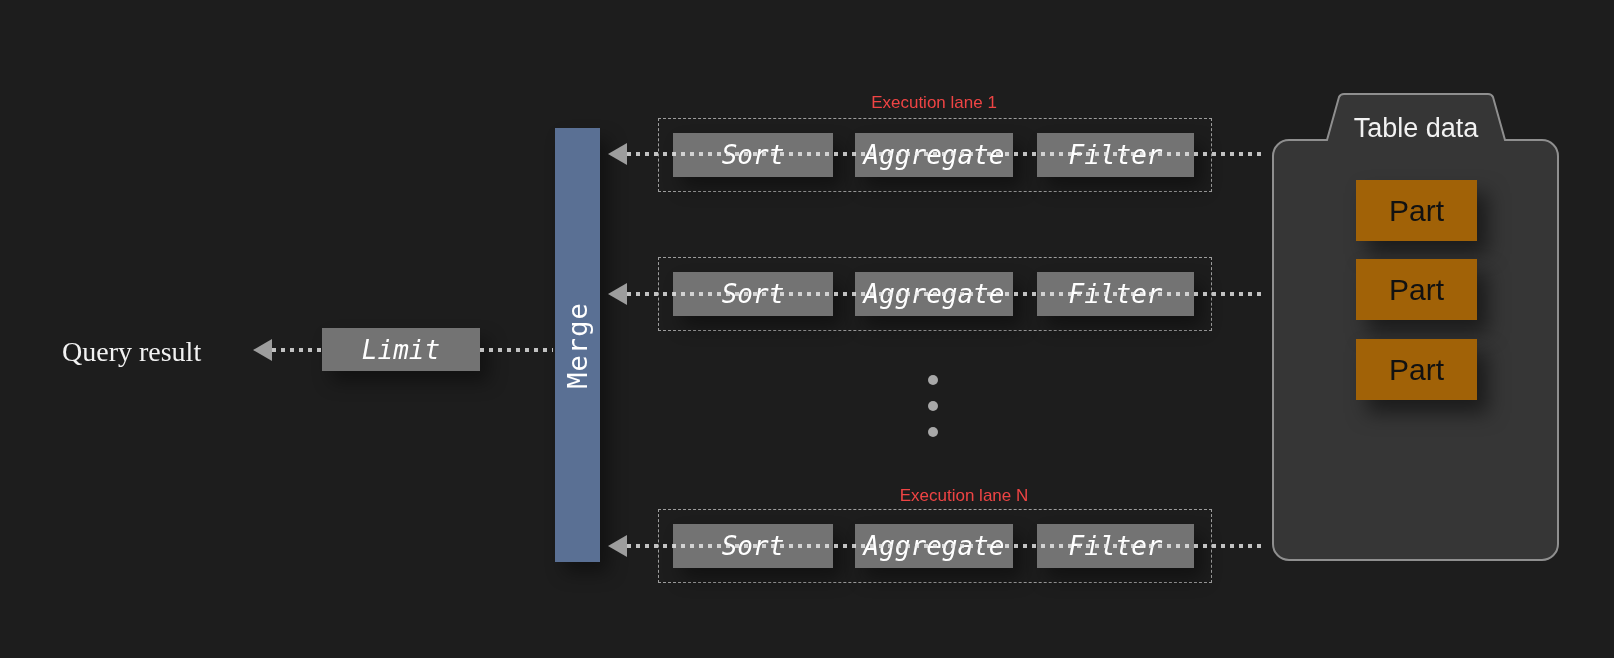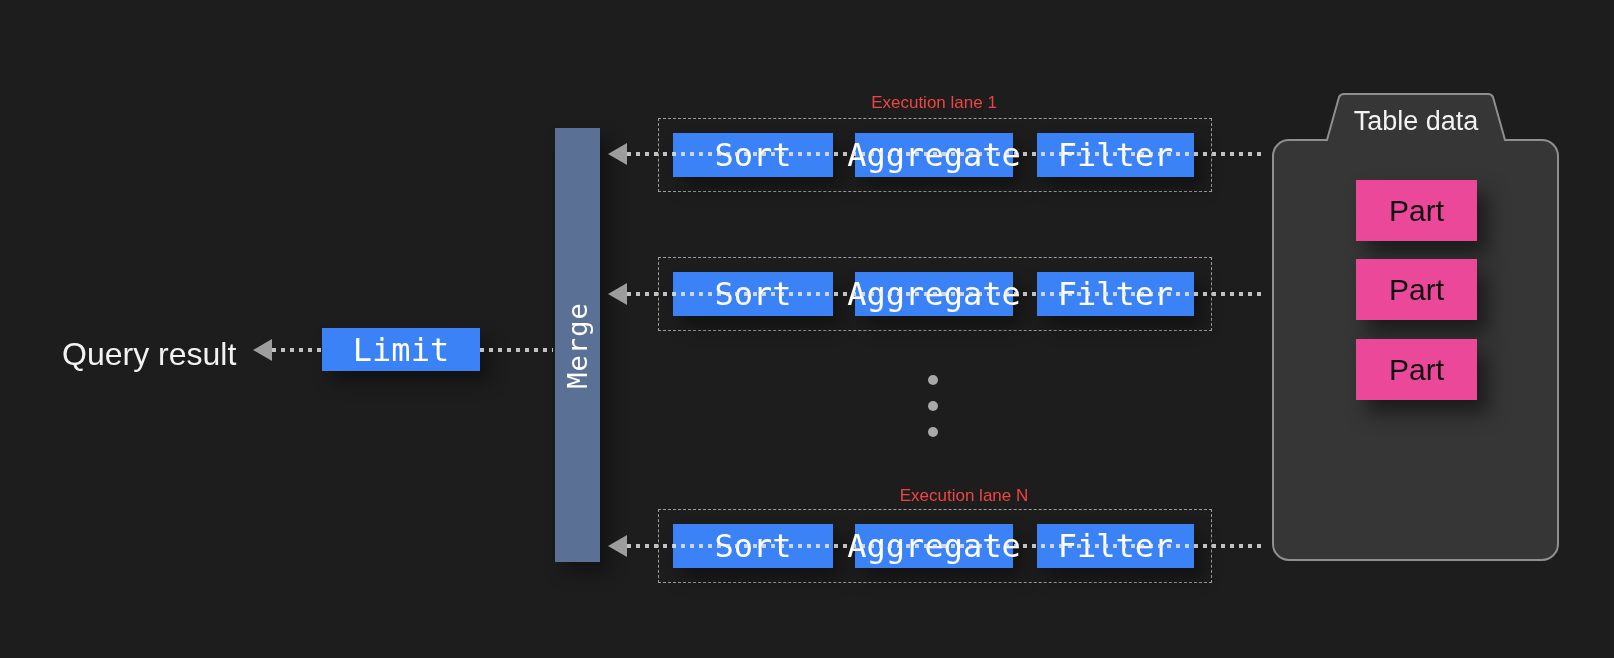--- a/index.html
+++ b/index.html
@@ -4,32 +4,33 @@
 <style>
   html,body{margin:0;padding:0;background:#141414;}
   .canvas{
     position:relative;width:1614px;height:658px;overflow:hidden;
     background:#1d1d1d;
     font-family:"Liberation Sans", sans-serif;
   }
 
   .abs{position:absolute;}
 
-  .label-white{color:#f2f2f2;font-size:32px;}
+  .label-white{color:#f2f2f2;font-size:28px;font-family:Liberation Serif, serif;}
   .lane-title{
     color:#ef4444;font-size:17px;text-align:center;
     height:30px;line-height:30px;
   }
 
   .op-box{
-    background:#3b82f6;color:#ffffff;
-    font-family:"DejaVu Sans Mono", monospace;font-size:32px;
+    background:#737373;color:#ffffff;
+    font-family:"DejaVu Sans Mono", monospace;font-size:26px;
     display:flex;align-items:center;justify-content:center;
     box-shadow:9px 11px 18px rgba(0,0,0,0.38);
     z-index:2;
+    font-style:italic;
   }
 
   .merge-bar{
     background:#5a7094;width:45px;height:434px;
     display:flex;align-items:center;justify-content:center;
     box-shadow:9px 11px 18px rgba(0,0,0,0.38);
     z-index:2;
   }
   .merge-text{
     color:#ffffff;font-family:"DejaVu Sans Mono", monospace;font-size:27px;
@@ -52,21 +53,21 @@
     width:0;height:0;z-index:4;
     border-top:11px solid transparent;
     border-bottom:11px solid transparent;
     border-right:19px solid #9d9d9d;
   }
 
   .gray-dot{width:10px;height:10px;border-radius:50%;background:#a8a8a8;}
   .yellow-dot{width:11px;height:11px;border-radius:50%;background:#f2ef6d;}
 
   .part-box{
-    background:#ec4899;color:#111111;font-size:30px;
+    background:#a16207;color:#111111;font-size:30px;
     display:flex;align-items:center;justify-content:center;
     box-shadow:11px 13px 20px rgba(0,0,0,0.5);
     z-index:2;
   }
 
   .tabledata-title{
     color:#f2f2f2;font-size:27px;text-align:center;z-index:2;
   }
 </style>
 </head>
@@ -133,21 +134,21 @@
   </div>
   <div class="abs arrow-left" style="left:608px;top:535px;"></div>
   <div class="abs dotline" style="left:627px;top:544px;width:639px;"></div>
 
   <svg class="abs" style="left:0;top:0;z-index:1;" width="1614" height="658" viewBox="0 0 1614 658">
     <path d="M1289,140 L1327,140 L1339,97 Q1340.5,94 1344,94 L1488,94 Q1491.5,94 1493,97 L1505,140
              L1542,140 A16,16 0 0 1 1558,156 L1558,544 A16,16 0 0 1 1542,560
              L1289,560 A16,16 0 0 1 1273,544 L1273,156 A16,16 0 0 1 1289,140 Z" fill="#363636" stroke="#8f8f8f" stroke-width="2"></path>
   </svg>
 
-  <div class="abs tabledata-title" style="left:1326px;top:106px;width:180px;">Table data</div>
+  <div class="abs tabledata-title" style="left:1326px;top:113px;width:180px;">Table data</div>
 
   <div class="abs part-box" style="left:1356px;top:180px;width:121px;height:61px;">
     <span>Part</span>
   </div>
   <div class="abs part-box" style="left:1356px;top:259px;width:121px;height:61px;">
     <span>Part</span>
   </div>
   <div class="abs part-box" style="left:1356px;top:339px;width:121px;height:61px;">
     <span>Part</span>
   </div>

